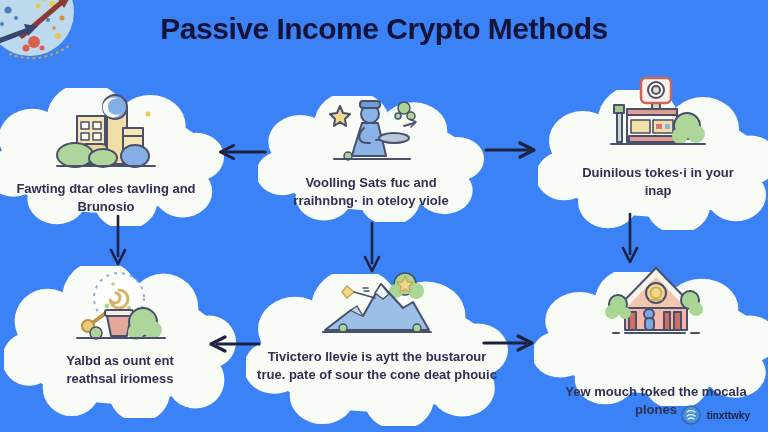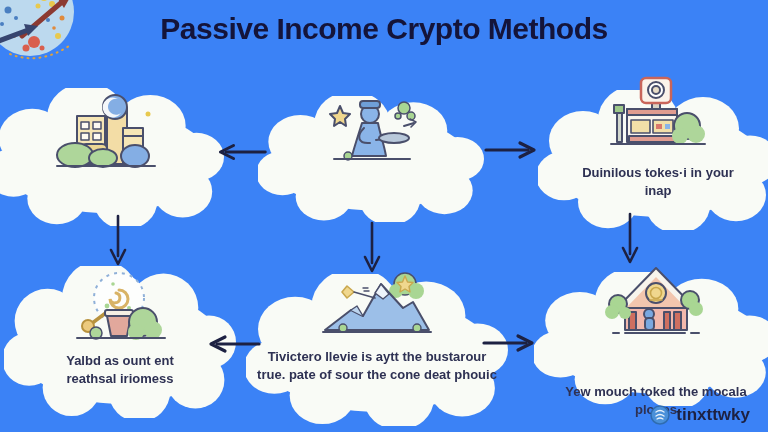--- a/index.html
+++ b/index.html
@@ -22,21 +22,21 @@
   .node-label{
     text-align:center;font-size:13px;font-weight:600;line-height:1.35;
     color:#2e3153;margin-top:2px;
   }
   .arrow{position:absolute;}
   .arrow svg{display:block;width:100%;height:100%;}
   .corner-logo{position:absolute;left:-8px;top:-16px;width:104px;height:92px;}
   .watermark{
     position:absolute;right:18px;bottom:7px;display:flex;align-items:center;gap:6px;
   }
-  .watermark-label{font-size:17px;font-weight:bold;color:#1d2142;}
+  .watermark-label{font-size:10px;font-weight:bold;color:#1d2142;}
 </style>
 </head>
 <body>
 
 <div id="canvas">
 
   <svg class="corner-logo" viewBox="0 0 104 92">
     <circle cx="38" cy="28" r="44" fill="#bcd9ee"></circle>
     <g fill="#e8c94e">
       <circle cx="52" cy="12" r="5"></circle>
@@ -100,20 +100,21 @@
           <circle cx="64" cy="13" r="12" fill="#84aee4"></circle>
           <path d="M67,5 a8,8 0 1 0 3,14 a10,10 0 1 1 -3,-14 Z" fill="#f4f7fa" stroke="none"></path>
           <rect x="30" y="50" width="26" height="10" rx="5" fill="#edd694"></rect>
           <ellipse cx="24" cy="61" rx="18" ry="12" fill="#aed69a"></ellipse>
           <ellipse cx="52" cy="64" rx="14" ry="9" fill="#aed69a"></ellipse>
           <ellipse cx="84" cy="62" rx="14" ry="11" fill="#84aee4"></ellipse>
           <line x1="6" y1="72" x2="104" y2="72"></line>
         </g>
         <circle cx="97" cy="20" r="2.5" fill="#e8c94e"></circle>
       </svg>
+      <div class="node-label" style="max-width:196px;">Fawting dtar oles tavling and Brunosio</div>
     </div>
   </div>
 
   <div class="node" style="left:258px;top:96px;width:226px;height:126px;">
     <svg class="cloud" viewBox="0 0 240 160" preserveAspectRatio="none">
       <g fill="#f9fbf6">
         <ellipse cx="120" cy="85" rx="106" ry="60"></ellipse>
         <circle cx="45" cy="58" r="34"></circle>
           <circle cx="100" cy="34" r="40"></circle>
           <circle cx="165" cy="44" r="36"></circle>
@@ -138,20 +139,21 @@
           <path d="M46,27 C42,40 38,52 36,60 L70,60 C68,48 64,38 62,27 Z" fill="#8ab4e8"></path>
           <path d="M48,32 C40,40 42,48 54,47" fill="none"></path>
           <line x1="60" y1="44" x2="68" y2="43"></line>
           <ellipse cx="78" cy="42" rx="15" ry="5" fill="#b8c8da"></ellipse>
           <line x1="88" y1="30" x2="98" y2="27"></line>
           <path d="M94,23 L100,26 L95,31" fill="none" stroke-width="1.6"></path>
           <circle cx="32" cy="60" r="4" fill="#a9d693" stroke-width="1.5"></circle>
           <line x1="18" y1="63" x2="94" y2="63"></line>
         </g>
       </svg>
+      <div class="node-label" style="max-width:184px;">Voolling Sats fuc and rraihnbng· in oteloy viole</div>
     </div>
   </div>
 
   <div class="node" style="left:538px;top:90px;width:240px;height:140px;">
     <svg class="cloud" viewBox="0 0 240 160" preserveAspectRatio="none">
       <g fill="#f9fbf6">
         <ellipse cx="120" cy="85" rx="106" ry="60"></ellipse>
         <circle cx="45" cy="58" r="34"></circle>
           <circle cx="100" cy="34" r="40"></circle>
           <circle cx="165" cy="44" r="36"></circle>

